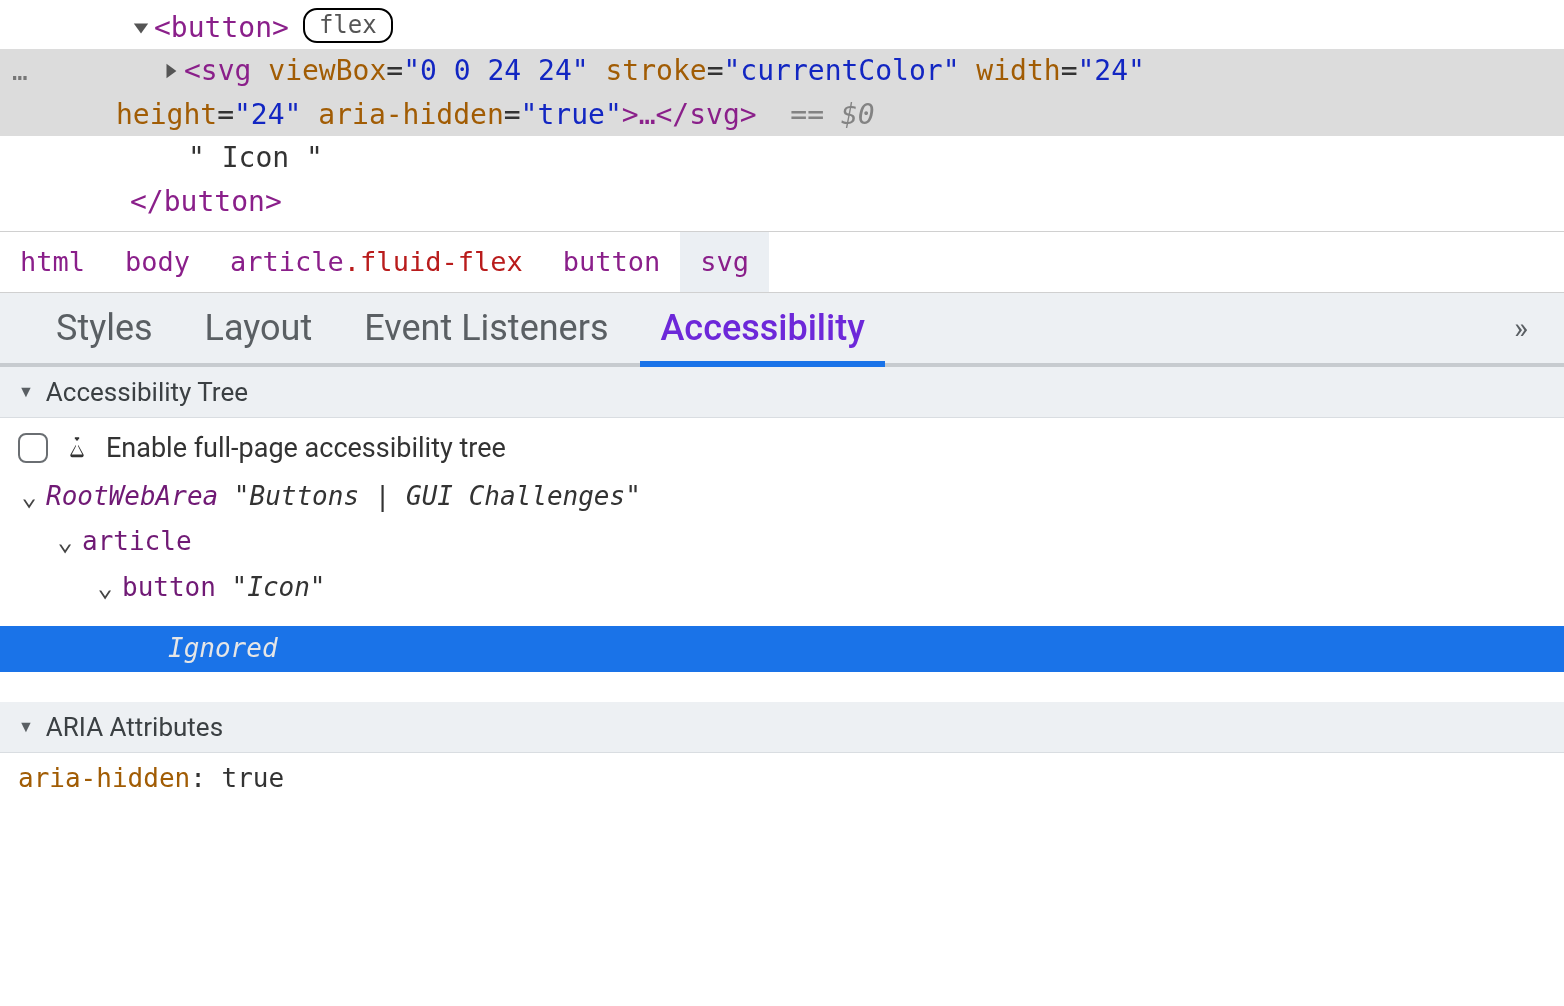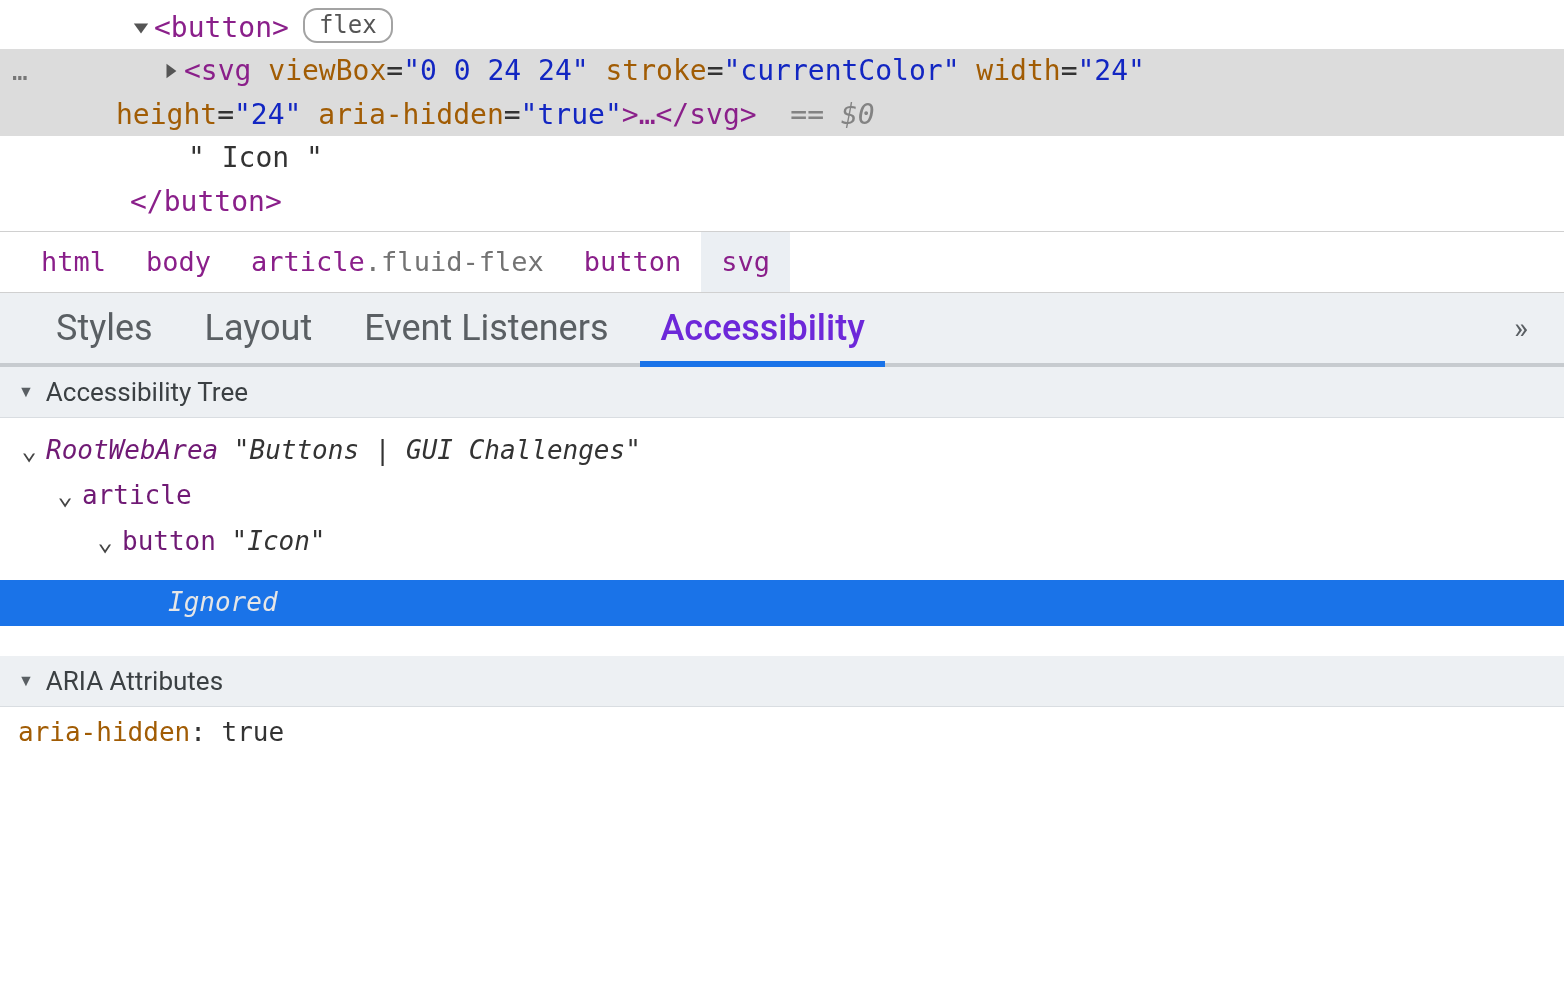--- a/index.html
+++ b/index.html
@@ -59,21 +59,21 @@
       height: 18px;
     }
     .tag-punc { color: #8a1f8a; }
     .tag-name { color: #8a1f8a; }
     .attr-name { color: #a15c04; }
     .attr-eq { color: #333; }
     .attr-val { color: #1226c2; }
     .selection-ref { color: #838383; font-style: italic; }
     .flex-badge {
       display: inline-block;
-      border: 2px solid #a3a3a3;
+      border: 2px solid #000000;
       border-radius: 14px;
       padding: 0 14px;
       margin-left: 14px;
       font-size: 24px;
       color: #555;
       line-height: 1.3;
       position: relative;
       top: -2px;
     }
     .svg-continuation {
@@ -91,21 +91,20 @@
     
     .breadcrumbs {
       display: flex;
       align-items: stretch;
       border-top: 1px solid #d0d0d0;
       border-bottom: 1px solid #d0d0d0;
       font-family: Menlo, Consolas, monospace;
       font-size: 27px;
       height: 62px;
       background: #fff;
-      padding-left: 21px;
     }
     .crumb {
       display: flex;
       align-items: center;
       padding: 0 20px;
       color: #8a1f8a;
       cursor: default;
     }
     .crumb.selected {
       background: #ebeff3;
@@ -306,40 +305,49 @@
         <span class="tag-name">button</span>
         <span class="tag-punc">&gt;</span>
     </div>
   </div>
 
   <div class="breadcrumbs">
     <div class="crumb">html</div>
     <div class="crumb">body</div>
     <div class="crumb">
       <span class="tag-name">article</span>
-        <span class="class-part" style="color:#737373;">.fluid-flex</span>
+        <span class="class-part" style="color:#b91c1c;">.fluid-flex</span>
     </div>
     <div class="crumb">button</div>
     <div class="crumb selected">svg</div>
   </div>
 
   <div class="sub-tabs">
     <div class="sub-tab">Styles</div>
     <div class="sub-tab">Layout</div>
     <div class="sub-tab">Event Listeners</div>
     <div class="sub-tab active">Accessibility</div>
     <div class="sub-tab-more">»</div>
   </div>
 
   <div class="section-header">
     <span class="disclosure-tri">▼</span>
     <span>Accessibility Tree</span>
   </div>
 
   <div class="a11y-body">
+    <div class="enable-row">
+      <span class="checkbox-box"></span>
+      <span class="flask-icon">
+        <svg viewBox="0 0 24 24" fill="#333">
+            <path d="M10 2h4v2h-1v5l5 9c.6 1.1-.2 2.5-1.5 2.5H7.5C6.2 20.5 5.4 19.1 6 18l5-9V4h-1V2zm1 3v5.3L7.1 18h9.8L13 10.3V5h-2z"></path>
+          </svg>
+      </span>
+      <span>Enable full-page accessibility tree</span>
+    </div>
 
     <div class="a11y-tree">
       <div class="tree-row depth-0">
         <span class="twisty">⌄</span>
         <span class="role">RootWebArea</span>
         <span>&nbsp;</span>
         <span class="name">"Buttons | GUI Challenges"</span>
       </div>
       <div class="tree-row depth-1">
         <span class="twisty">⌄</span>

